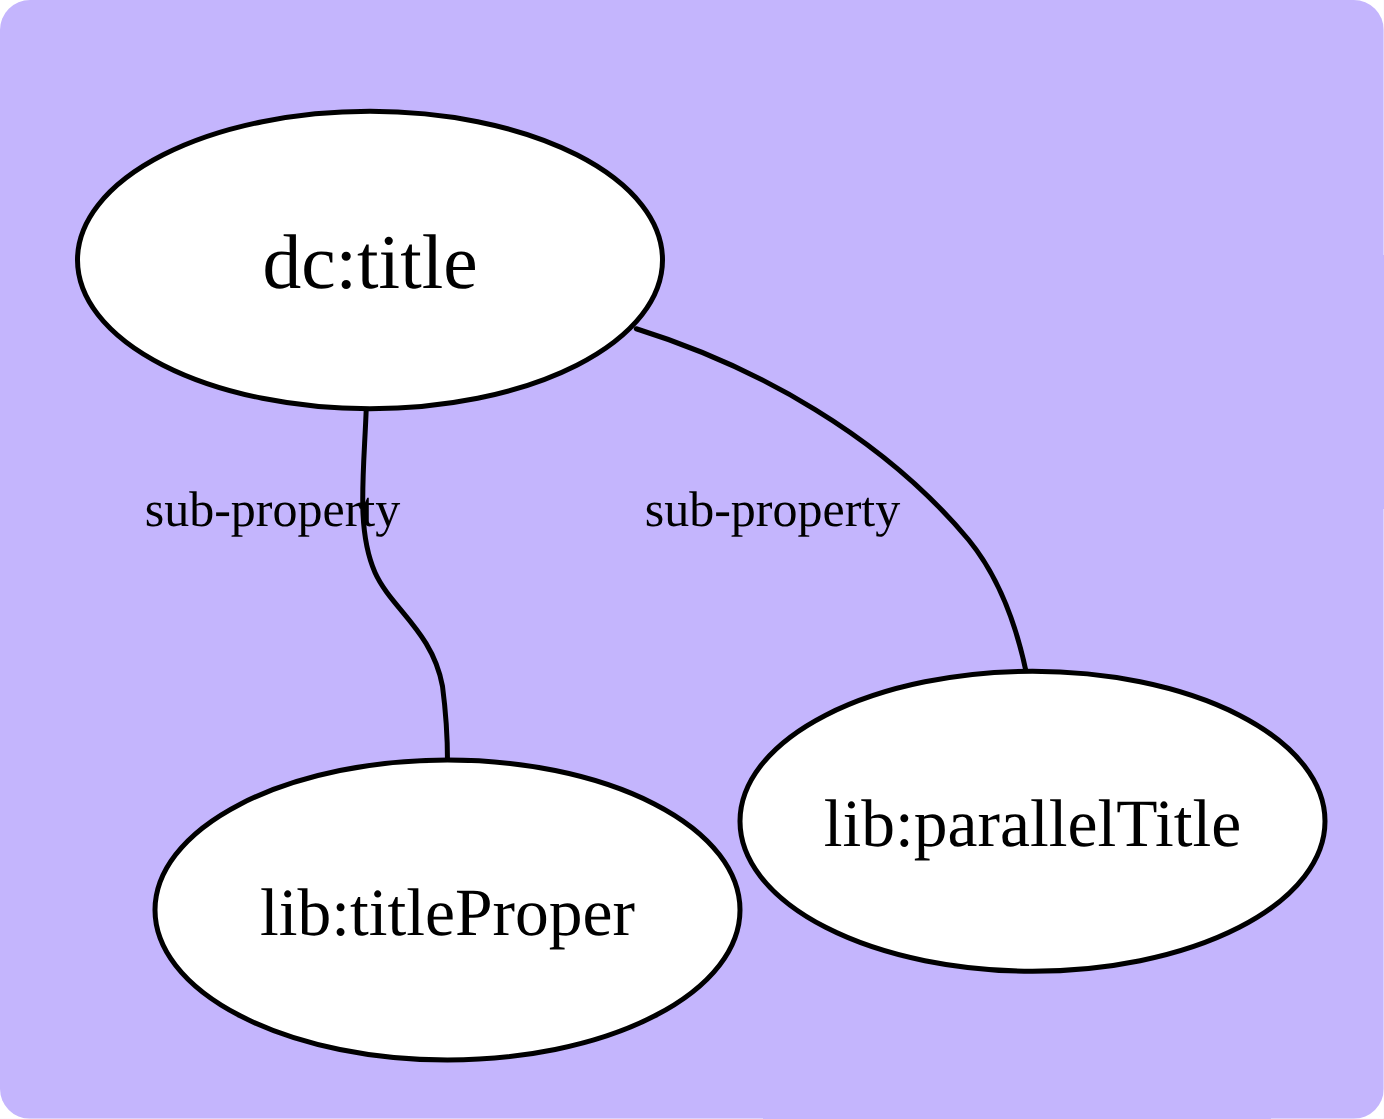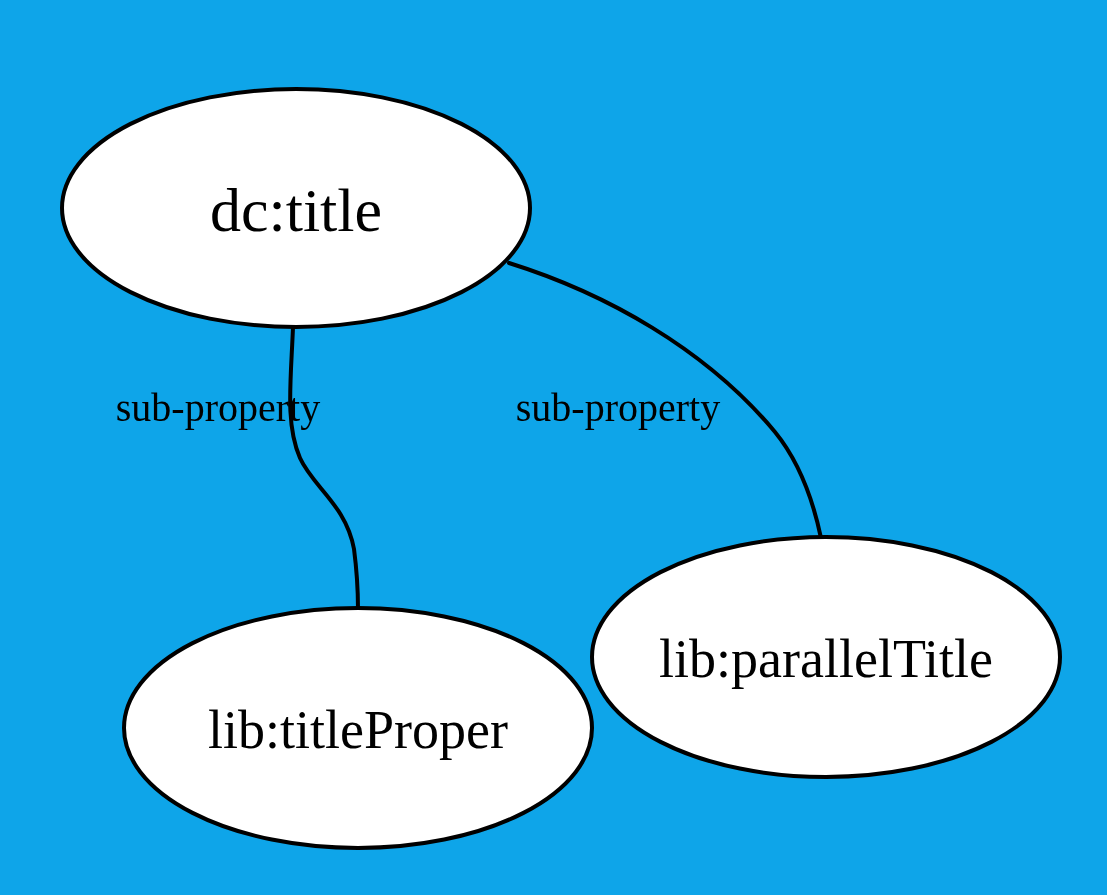--- a/index.html
+++ b/index.html
@@ -54,21 +54,21 @@
     fill: #000000;
     font-size: 40px;
     text-anchor: middle;
     dominant-baseline: central;
     white-space: pre;
   }
 </style>
 </head>
 <body style="background: rgb(255, 255, 255);">
 
-<div id="graph-canvas" style="background: #0ea5e9;">
+<div id="graph-canvas" style="background: #c4b5fd; border-radius: 24px;">
   <svg id="graph-svg" viewBox="0 0 1107 895" xmlns="http://www.w3.org/2000/svg">
 
     <g>
       <path class="edge-path" d="M293,327 C291,380 285,424 300,458 C313,487 346,505 354,549 C357,572 358,594 358,609" stroke="#000000"></path>
       <path class="edge-path" d="M509,263 C605,293 706,349 775,432 C797,459 812,495 821,538" stroke="#000000"></path>
     </g>
 
     <g>
       <ellipse class="node-ellipse" cx="296" cy="208" rx="234" ry="119" stroke="#000000"></ellipse>
       <text class="node-label big" x="296" y="210" font-size="62" fill="#000000">dc:title</text>

